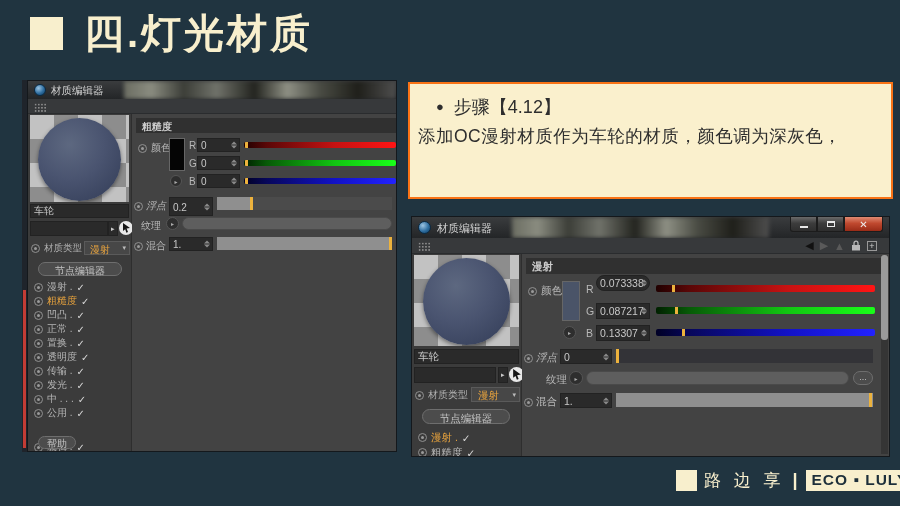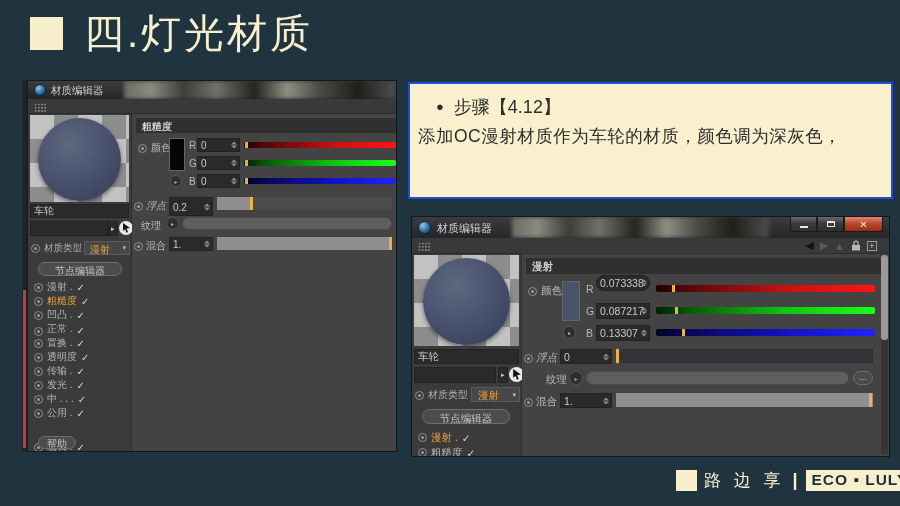--- a/index.html
+++ b/index.html
@@ -1,24 +1,24 @@
 <!DOCTYPE html>
 <html><head>
 <meta charset="utf-8">
 <style>
   html,body{margin:0;padding:0;background:#16242e;}
   *{box-sizing:border-box;font-family:"Liberation Sans","DejaVu Sans",sans-serif;}
   .stage{position:relative;width:900px;height:506px;background:#203440;overflow:hidden;}
 
   
   .hdr-square{position:absolute;left:30px;top:17px;width:33px;height:33px;background:#f8efcd;}
-  .hdr-title{position:absolute;left:84px;top:6px;font-size:40px;font-weight:normal;color:#f8efcd;letter-spacing:3px;}
-
-  
-  .note{position:absolute;left:408px;top:82px;width:485px;height:117px;background:#faf0cd;border:2px solid #1d4ed8;color:#2e2e2e;padding:8px 8px 6px 8px;}
+  .hdr-title{position:absolute;left:84px;top:6px;font-size:40px;font-weight:bold;color:#f8efcd;letter-spacing:3px;}
+
+  
+  .note{position:absolute;left:408px;top:82px;width:485px;height:117px;background:#faf0cd;border:2px solid #f97316;color:#2e2e2e;padding:8px 8px 6px 8px;}
   .note-title{font-size:18px;margin:3px 0 4px 18px;}
   .note-title .bullet{font-size:13px;margin-right:10px;vertical-align:2px;}
   .note-line{font-size:17.5px;line-height:26px;letter-spacing:0.5px;}
 
   
   .win{position:absolute;background:#3e3e3e;border:1px solid #14181c;overflow:hidden;}
   .titlebar{position:absolute;left:0;top:0;right:0;background:linear-gradient(#3a3c3e,#232527);overflow:hidden;}
   .c4d-icon{position:absolute;left:6px;border-radius:50%;background:radial-gradient(circle at 35% 32%,#9cc4e2,#2f6ea0 55%,#0d3a5e);border:1px solid #0a2a44;}
   .titlebar .wtitle{position:absolute;color:#d2d2d2;}
   .blurband{position:absolute;top:0;bottom:0;filter:blur(2px);
@@ -190,21 +190,21 @@
               <span class="ch-label fs active">粗糙度</span>
               <span class="tick fs">✓</span>
             </div>
 
             <div class="ch-row" style="height:14px;">
               <span class="radio"></span>
               <span class="ch-label fs">凹凸 .</span>
               <span class="tick fs">✓</span>
             </div>
 
-            <div class="ch-row" style="height:14px;align-items:flex-end;">
+            <div class="ch-row" style="height:14px;">
               <span class="radio"></span>
               <span class="ch-label fs">正常 .</span>
               <span class="tick fs">✓</span>
             </div>
 
             <div class="ch-row" style="height:14px;">
               <span class="radio"></span>
               <span class="ch-label fs">置换 .</span>
               <span class="tick fs">✓</span>
             </div>

